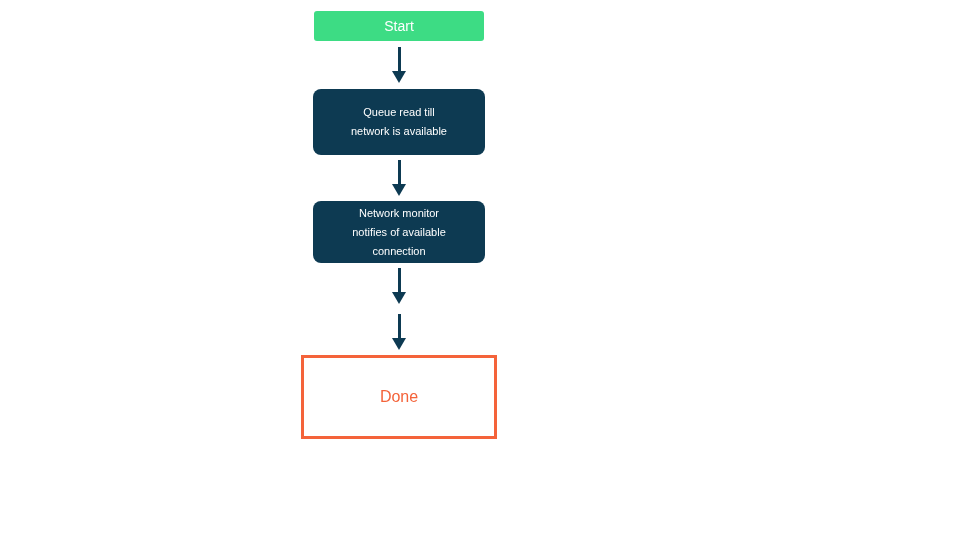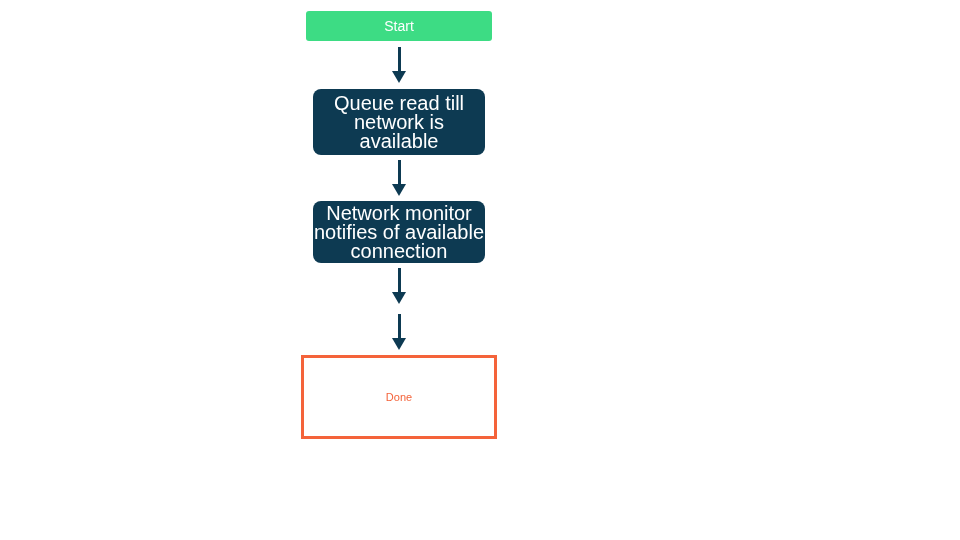--- a/index.html
+++ b/index.html
@@ -34,44 +34,44 @@
     align-items: center;
   }
   .node {
     display: flex;
     align-items: center;
     justify-content: center;
     text-align: center;
     white-space: pre-line;
   }
   .node.start {
-    width: 186px;
+    width: 170px;
     height: 30px;
     background: var(--start-bg);
     color: var(--text-on-dark);
     border-radius: 3px;
     font-size: 14px;
   }
   .node.process {
     width: 172px;
     background: var(--process-bg);
     color: var(--text-on-dark);
     border-radius: 8px;
-    font-size: 20px;
+    font-size: 11px;
     line-height: 19px;
   }
   .node.process.h2 { height: 66px; }
   .node.process.h3 { height: 62px; }
   .node.end {
     width: 196px;
     height: 84px;
     background: var(--canvas-bg);
     border: 3px solid var(--end-border);
     color: var(--end-text);
-    font-size: 11px;
+    font-size: 16px;
   }
   .arrow {
     display: flex;
     flex-direction: column;
     align-items: center;
     margin: 5px 0;
   }
   .arrow.first { margin: 6px 0; }
   .arrow .stem {
     width: 3px;

